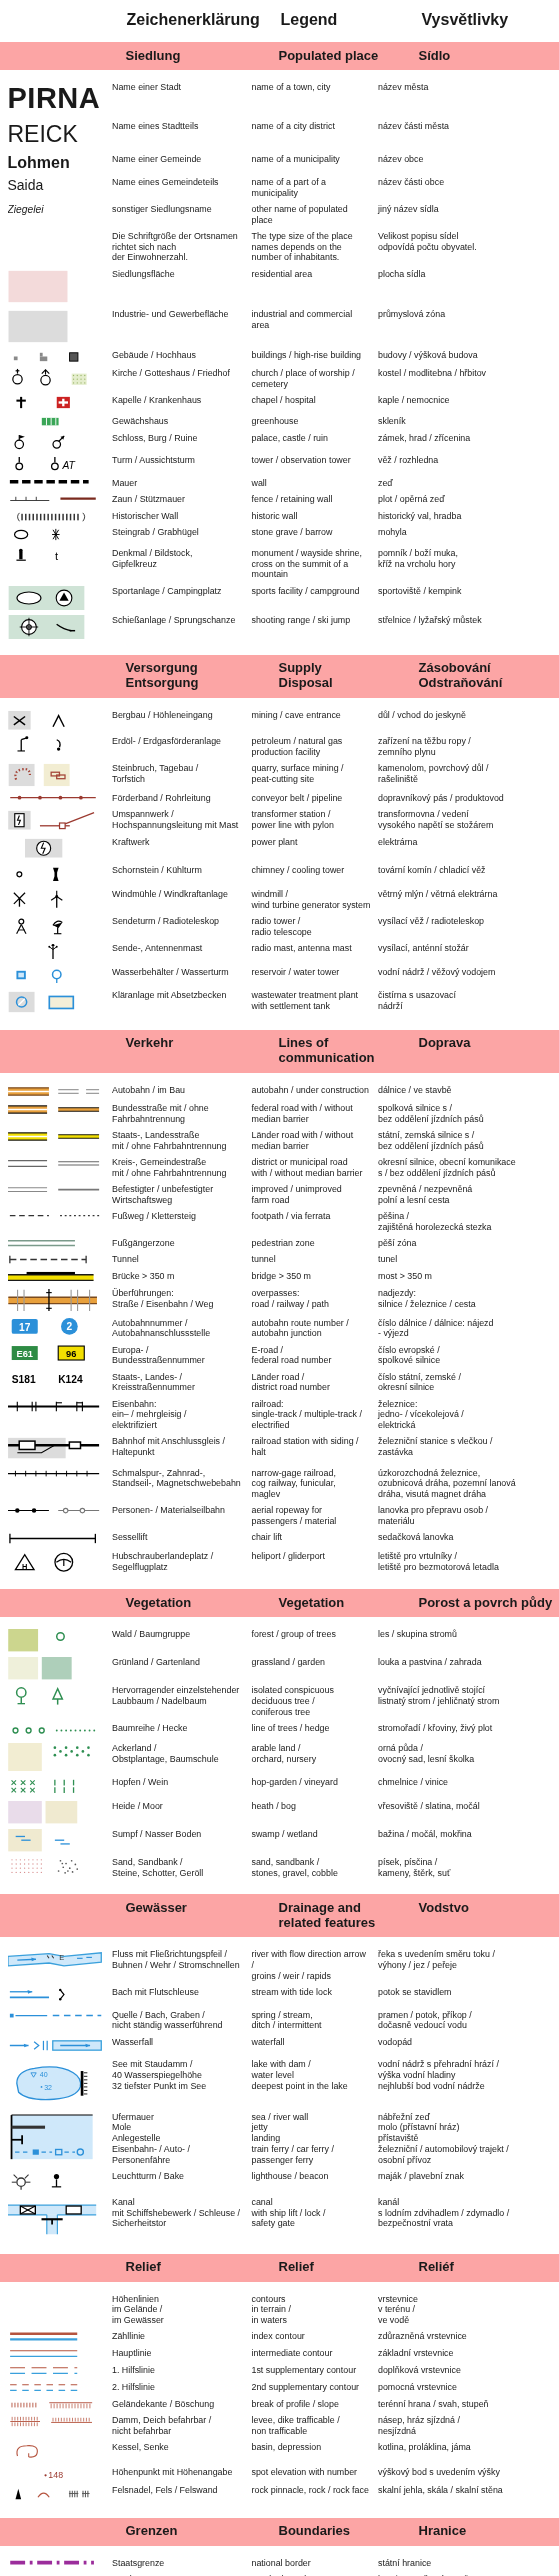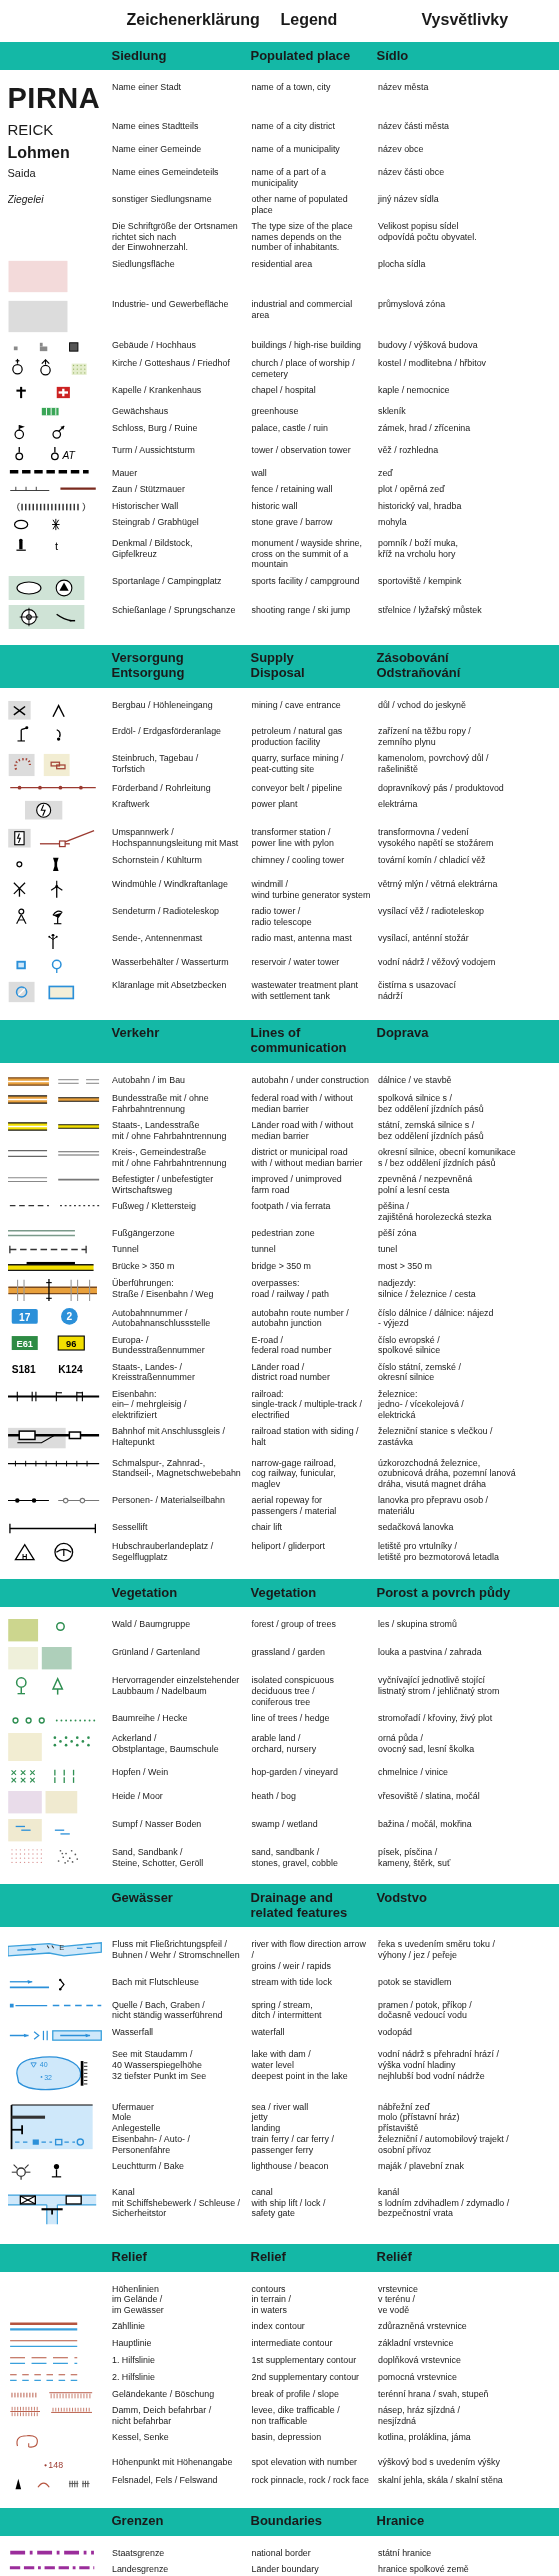--- a/index.html
+++ b/index.html
@@ -1,29 +1,29 @@
 <!DOCTYPE html>
 <html style="font-size:15px"><head>
 <meta charset="utf-8">
 <style>
   html,body{margin:0;padding:0;background:#fff;}
   body{width:560px;font-family:"Liberation Sans", sans-serif;color:#1a1a1a;}
   #page{width:560px;padding-top:7.5px;}
   .hdr-grid{display:grid;grid-template-columns:97px 132px 119px 1fr;column-gap:22px;padding:3.7px 0 7.5px 7.5px;align-items:end;}
   .hdr-grid .h{font-size:16px;font-weight:bold;}
-  .band{display:grid;grid-template-columns:97px 132px 119px 1fr;column-gap:7px;background:#14b8a6;padding:6.5px 0 6.5px 7.5px;margin:5.6px 0 9.3px 0;}
+  .band{display:grid;grid-template-columns:97px 132px 119px 1fr;column-gap:21px;background:#fca5a5;padding:6.5px 0 6.5px 7.5px;margin:5.6px 0 9.3px 0;}
   .band .h{font-size:13px;font-weight:bold;line-height:1.15;white-space:pre-line;}
   .row{display:grid;grid-template-columns:97px 132px 119px 1fr;column-gap:7.5px;padding:2.8px 0 2.8px 7.5px;align-items:start;}
   .cell{font-size:8.9px;line-height:1.2;white-space:pre-line;}
   .sym{display:flex;align-items:flex-start;min-height:9.3px;overflow:hidden;}
   .sample{display:block;}
   .s-town{font-size:29px;font-weight:bold;letter-spacing:0.5px;}
-  .s-district{font-size:15px;}
+  .s-district{font-size:23px;}
   .s-muni{font-size:16px;font-weight:bold;}
-  .s-part{font-size:11px;}
+  .s-part{font-size:14px;}
   .s-other{font-size:10.3px;font-style:italic;}
   section{margin-bottom:13px;}
   svg{display:block;}
 </style>
 </head>
 <body>
 
 <div id="page">
   <div class="hdr-grid">
     <div></div>
@@ -386,46 +386,46 @@
               <circle cx="78" cy="5" r="2" fill="#9b3a30"></circle>
             </svg>
           </div>
           <div class="cell">Förderband / Rohrleitung</div>
           <div class="cell">conveyor belt / pipeline</div>
           <div class="cell">dopravníkový pás / produktovod</div>
         </div>
         <div class="row">
           <div class="sym">
             <svg width="90" height="22.4" viewBox="0 0 96 24" xmlns="http://www.w3.org/2000/svg">
-              <rect x="18" y="2" width="40" height="20" fill="#dcdcdc"></rect>
-              <circle cx="38" cy="12" r="7.5" fill="#fff" stroke="#000" stroke-width="1.2"></circle>
-              <path d="M38,6 l-2.5,6 h4 l-2.5,6" fill="none" stroke="#000" stroke-width="1.2"></path>
-            </svg>
-          </div>
-          <div class="cell">Kraftwerk</div>
-          <div class="cell">power plant</div>
-          <div class="cell">elektrárna</div>
-        </div>
-        <div class="row">
-          <div class="sym">
-            <svg width="90" height="22.4" viewBox="0 0 96 24" xmlns="http://www.w3.org/2000/svg">
               <rect x="0" y="2" width="24" height="20" fill="#dcdcdc"></rect>
               <rect x="7" y="5" width="10" height="14" fill="#fff" stroke="#000" stroke-width="1.2"></rect>
               <path d="M12,7 l-2,5 h3 l-2,5" fill="none" stroke="#000" stroke-width="1.2"></path>
               <line x1="34" y1="18" x2="66" y2="18" stroke="#9b3a30" stroke-width="1.4"></line>
               <rect x="55" y="15" width="6" height="6" fill="#fff" stroke="#9b3a30" stroke-width="1.3"></rect>
               <line x1="61" y1="16" x2="92" y2="4" stroke="#9b3a30" stroke-width="1.4"></line>
             </svg>
           </div>
           <div class="cell">Umspannwerk /
 Hochspannungsleitung mit Mast</div>
           <div class="cell">transformer station /
 power line with pylon</div>
           <div class="cell">transformovna / vedení
 vysokého napětí se stožárem</div>
+        </div>
+        <div class="row">
+          <div class="sym">
+            <svg width="90" height="22.4" viewBox="0 0 96 24" xmlns="http://www.w3.org/2000/svg">
+              <rect x="18" y="2" width="40" height="20" fill="#dcdcdc"></rect>
+              <circle cx="38" cy="12" r="7.5" fill="#fff" stroke="#000" stroke-width="1.2"></circle>
+              <path d="M38,6 l-2.5,6 h4 l-2.5,6" fill="none" stroke="#000" stroke-width="1.2"></path>
+            </svg>
+          </div>
+          <div class="cell">Kraftwerk</div>
+          <div class="cell">power plant</div>
+          <div class="cell">elektrárna</div>
         </div>
         <div class="row">
           <div class="sym">
             <svg width="90" height="18.7" viewBox="0 0 96 20" xmlns="http://www.w3.org/2000/svg">
               <circle cx="12" cy="10" r="2.6" fill="none" stroke="#000" stroke-width="1.3"></circle>
               <path d="M48,3 h6 l-1.6,5 v4 l1.6,5 h-6 l1.6,-5 v-4 z" fill="#000"></path>
             </svg>
           </div>
           <div class="cell">Schornstein / Kühlturm</div>
           <div class="cell">chimney / cooling tower</div>

